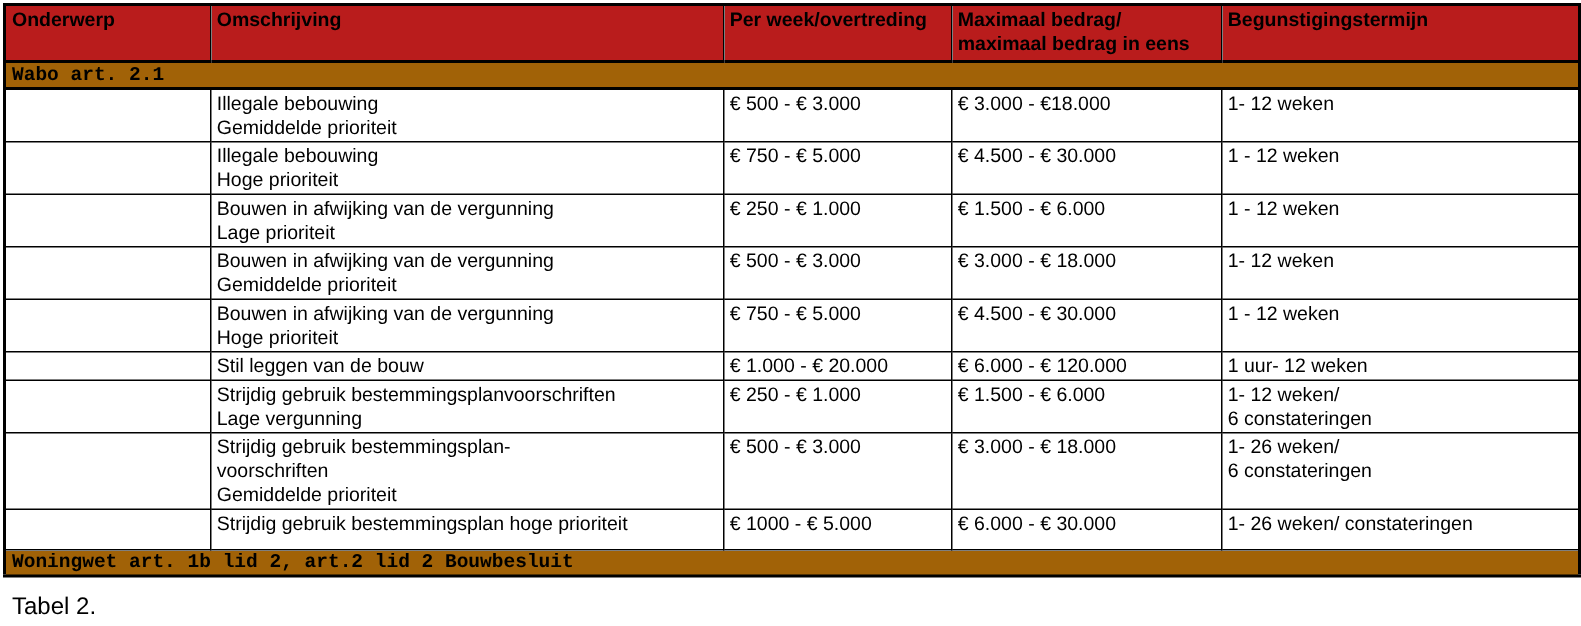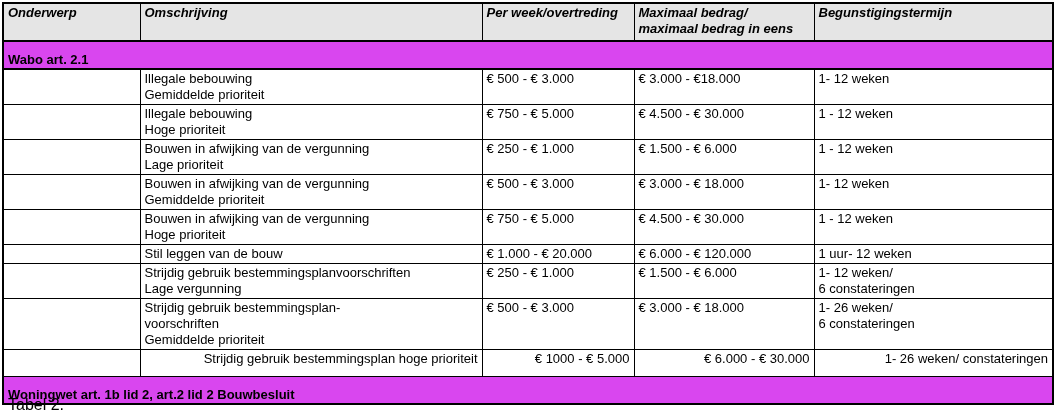--- a/index.html
+++ b/index.html
@@ -30,36 +30,36 @@
   table.dwangsom td {
     border: 1px solid #000000;
     vertical-align: top;
     text-align: left;
     padding: 1px 4px 1px 4px;
     line-height: 16px;
     white-space: pre-line;
     overflow: hidden;
   }
   table.dwangsom thead th {
-    background: #e5e5e5;
+    background: #b91c1c;
     font-weight: bold;
     height: 34px;
     border-bottom: 2px solid #000000;
-    font-style: italic;
   }
   tr.section-row td {
-    background: #d946ef;
+    background: #a16207;
     font-weight: bold;
     height: 14px;
     line-height: 14px;
-    padding-top: 11px;
+    padding-top: 1px;
     padding-bottom: 1px;
     border-bottom: 2px solid #000000;
+    font-family: Liberation Mono, monospace;
   }
-  tr.row-tall td { height: 24px; text-align: right; }
+  tr.row-tall td { height: 24px; }
   .caption {
     position: absolute;
     left: 8px;
     top: 398px;
     font-size: 16px;
     line-height: 13px;
     color: #000000;
   }
 </style>
 </head>

